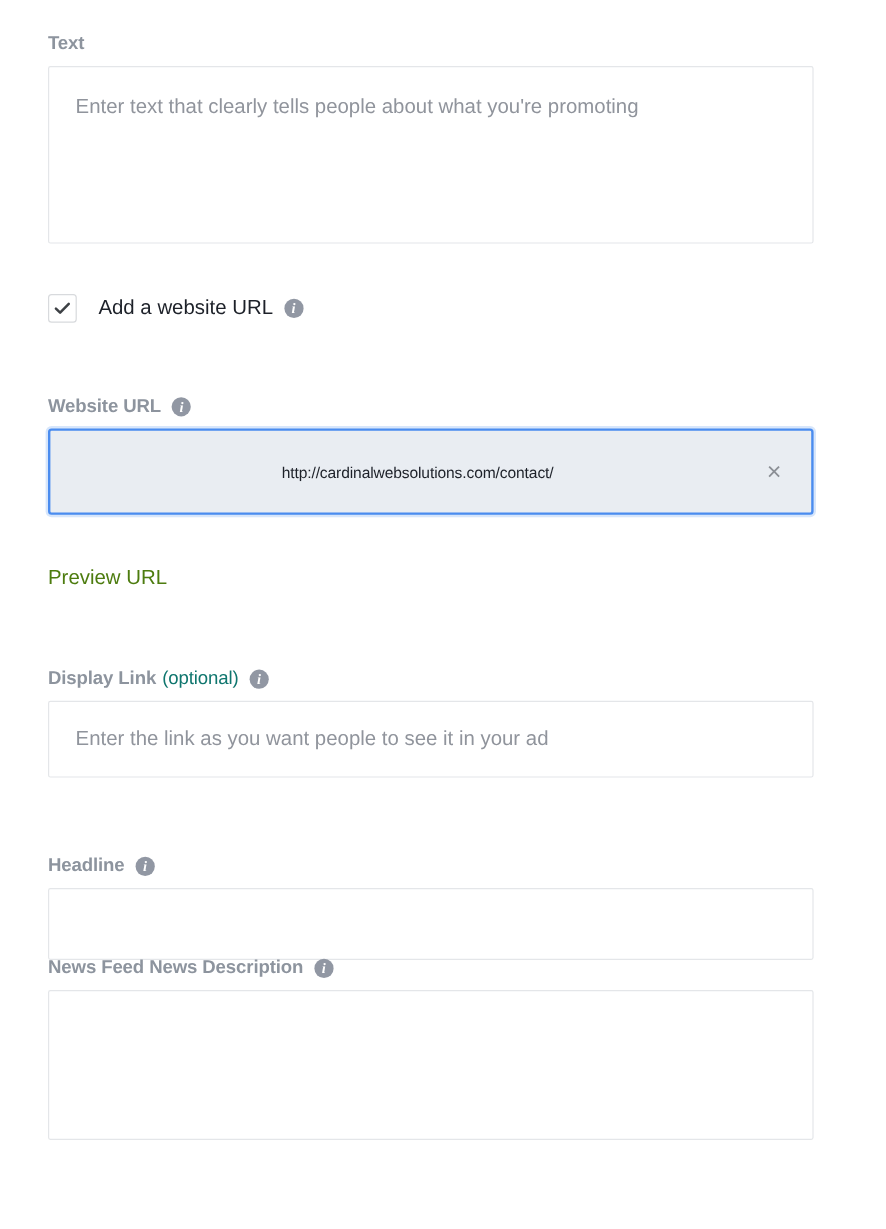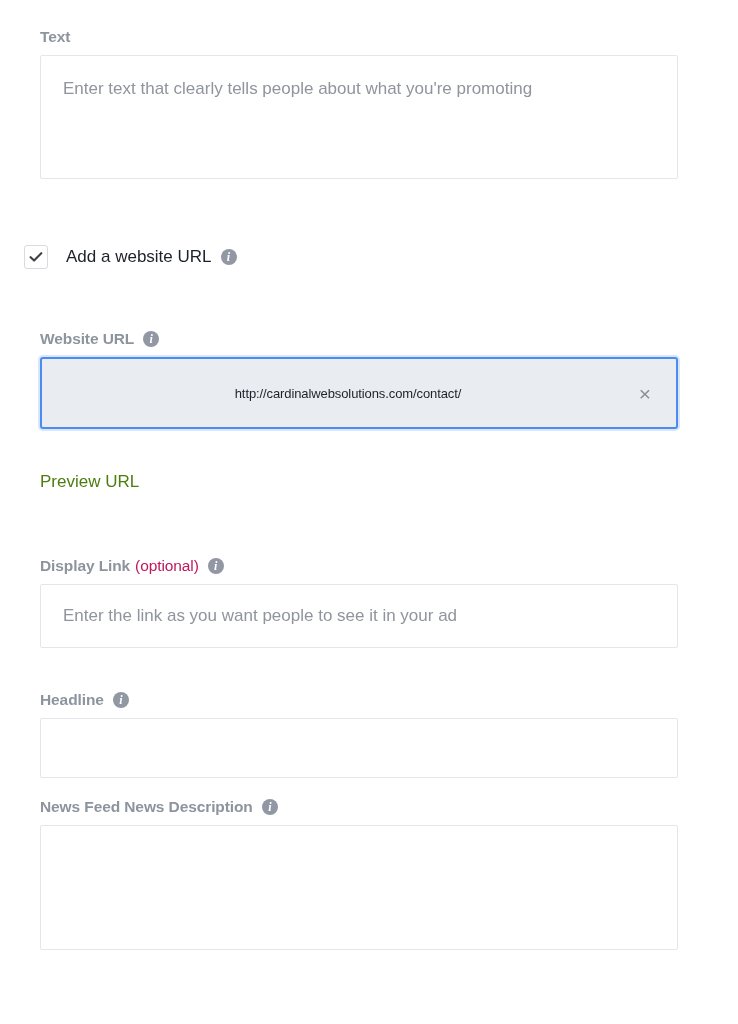--- a/index.html
+++ b/index.html
@@ -37,21 +37,21 @@
     color: #8d949e;
     letter-spacing: -0.1px;
     line-height: 18px;
     display: flex;
     align-items: center;
     margin: 0 0 9px 0;
     white-space: nowrap;
   }
   .label-optional {
     font-weight: normal;
-    color: #be185d;
+    color: #0f766e;
     margin-left: 5px;
   }
 
   
   .info-icon {
     display: inline-flex;
     align-items: center;
     justify-content: center;
     width: 16px;
     height: 16px;
@@ -86,21 +86,21 @@
     resize: none;
     display: block;
   }
   .txt-box::placeholder {
     color: #90949c;
     opacity: 1;
   }
 
   
   #text-area {
-    height: 124px;
+    height: 148px;
     line-height: 26px;
     padding: 20px 22px;
   }
 
   
   .url-row {
     box-sizing: border-box;
     width: 638px;
     height: 72px;
     border: 2px solid #4a8cef;
@@ -131,21 +131,21 @@
     font-size: 21px;
     font-weight: 500;
     line-height: 1;
     cursor: pointer;
     user-select: none;
   }
 
   
   .checkbox-row {
     position: absolute;
-    left: 24px;
+    left: 40px;
     display: flex;
     align-items: center;
   }
   .checkbox-box {
     width: 24px;
     height: 24px;
     box-sizing: border-box;
     border: 1px solid #d8dadd;
     border-radius: 3px;
     background: #ffffff;
@@ -219,21 +219,21 @@
     <div class="field-label">
       <span>Display Link</span>
       <span class="label-optional">(optional)</span>
       <span class="info-icon">
           <span>i</span>
         </span>
     </div>
     <input class="txt-box" type="text" style="height: 64px;" placeholder="Enter the link as you want people to see it in your ad">
   </div>
 
-  <div class="field" style="top:691px;">
+  <div class="field" style="top:713px;">
     <div class="field-label">
       <span>Headline</span>
       <span class="info-icon">
           <span>i</span>
         </span>
     </div>
     <input class="txt-box" type="text" style="height: 60px;" placeholder="">
   </div>
 
   <div class="field" style="top:798px;">

